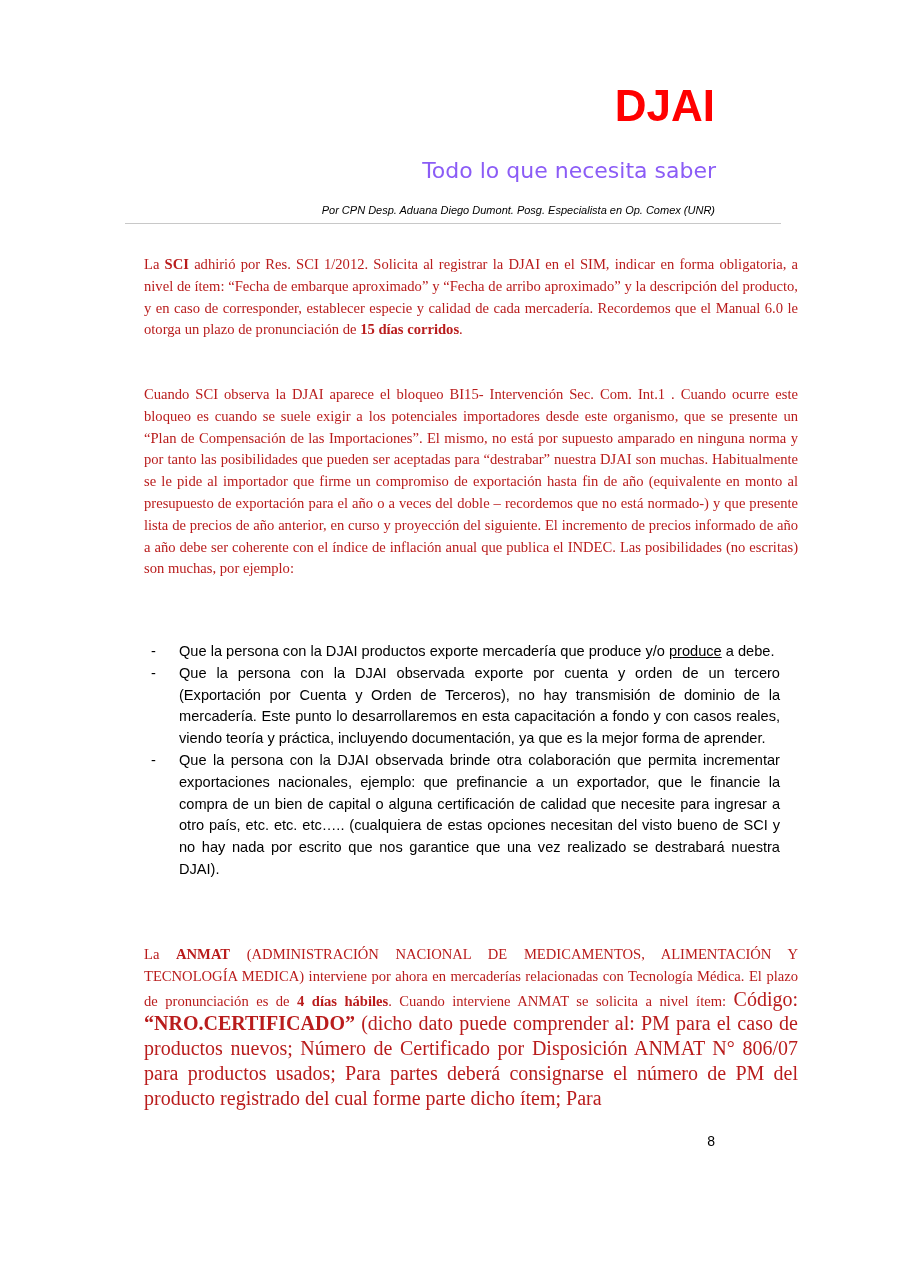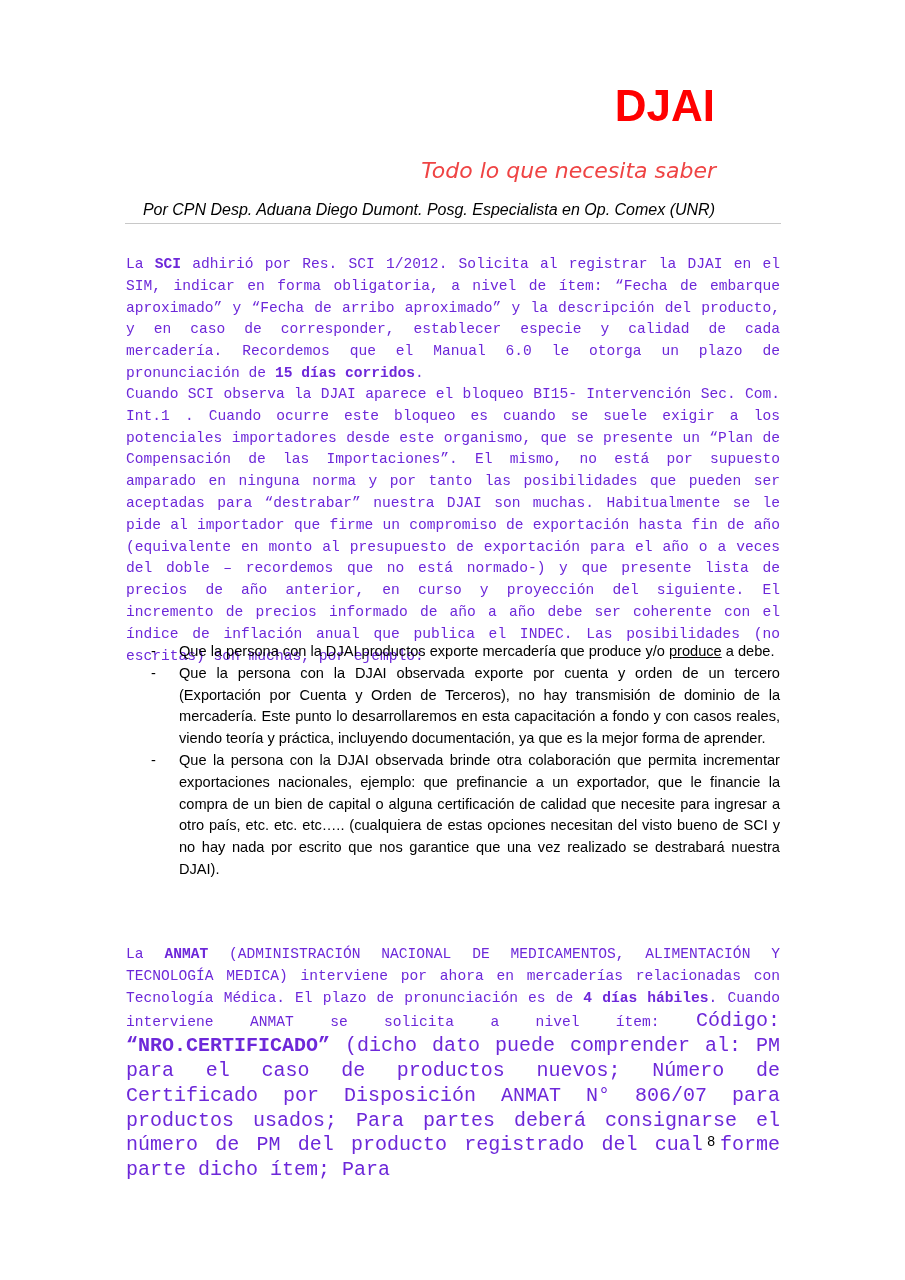--- a/index.html
+++ b/index.html
@@ -5,36 +5,36 @@
   html, body { margin: 0; padding: 0; background: #ffffff; }
   body { width: 905px; height: 1280px; position: relative; overflow: hidden; }
   .page { position: absolute; left: 0; top: 0; width: 841px; height: 1280px; background: #fff; }
   .title {
     position: absolute; right: 126px; top: 80px;
     font-family: "Liberation Sans", sans-serif; font-weight: bold;
     font-size: 44px; color: #ff0000; letter-spacing: 0px; line-height: 52px;
   }
   .subtitle {
     position: absolute; right: 125px; top: 156px;
-    font-family: "DejaVu Sans", sans-serif; font-style: italic;
-    font-size: 22px; color: #ef4444; line-height: 30px;
+    font-family: "DejaVu Sans", sans-serif; 
+    font-size: 22px; color: #8b5cf6; line-height: 30px;
   }
   .author {
     position: absolute; right: 126px; top: 202px;
     font-family: "Liberation Sans", sans-serif; font-style: italic;
-    font-size: 16px; color: #000; line-height: 16px;
+    font-size: 11px; color: #000; line-height: 16px;
   }
   .rule {
     position: absolute; left: 125px; width: 656px; top: 223px;
     height: 0; border-top: 1px solid #c8c8c8;
   }
   .body-text {
-    position: absolute; left: 126px; width: 654px;
-    font-family: Liberation Mono, monospace; font-size: 14.6px;
-    line-height: 21.8px; color: #6d28d9; text-align: justify;
+    position: absolute; left: 144px; width: 654px;
+    font-family: Liberation Serif, serif; font-size: 14.6px;
+    line-height: 21.8px; color: #b91c1c; text-align: justify;
   }
   .p1 { top: 254px; }
   .p2 { top: 384px; }
   .bullets { position: absolute; left: 126px; width: 654px; top: 641px; margin: 0; padding: 0; list-style: none;
     font-family: "Liberation Sans", sans-serif; font-size: 14.6px; line-height: 21.8px; text-align: justify; }
   .bullets li { position: relative; padding-left: 53px; }
   .bullets .dash { position: absolute; left: 25px; top: 0; }
   .p3 { top: 944px; }
   .p3 .big { font-size: 20px; line-height: 23px; }
   .u { text-decoration: underline; }

